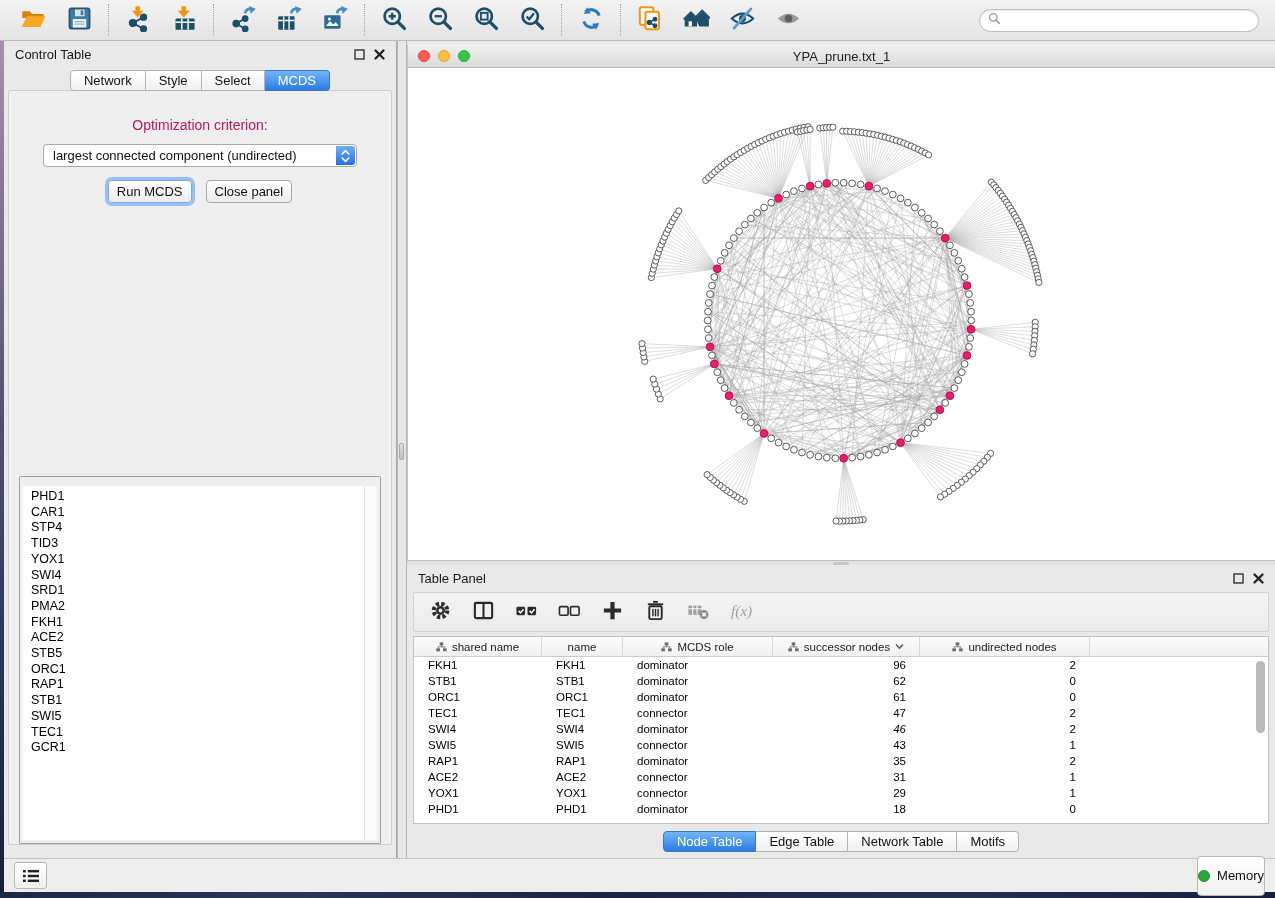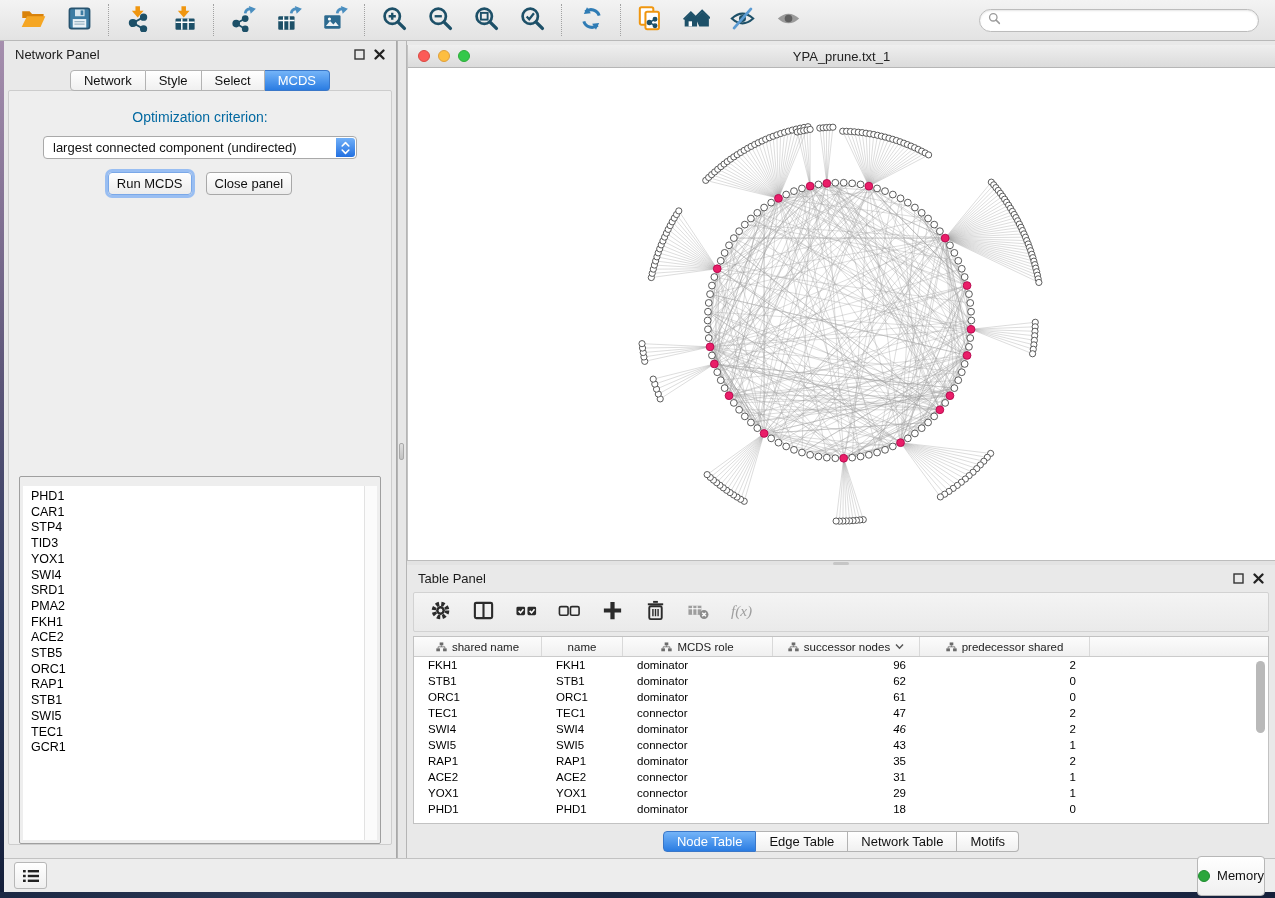--- a/index.html
+++ b/index.html
@@ -40,21 +40,21 @@
   .tab:first-child { border-left:1px solid #b3b3b3; border-radius:4px 0 0 4px; }
   .tab:last-child { border-radius:0 4px 4px 0; }
   .tab.selected { background:linear-gradient(#74b4f8,#2a7ce2); border-color:#3a77c8; color:#fff; }
 
   
   .control-panel { position:absolute; left:4px; top:41px; width:393px; height:817px;
     background:#e9e9e9; border-right:1px solid #a8a8a8; display:flex; flex-direction:column; }
   #cp-tabs { margin-top:3px; position:relative; z-index:2; margin-bottom:-1px; }
   .cp-body { flex:1; margin:0 4px 13px; border:1px solid #cdcdcd; background:#eeeeee;
     border-radius:2px; display:flex; flex-direction:column; align-items:center; padding-top:18px; min-height:0; }
-  .opt-label { font-size:14px; color:#0369a1; }
+  .opt-label { font-size:14px; color:#be185d;margin-top:8px; }
   .mac-select { margin-top:11px; width:314px; height:23px; background:#fff;
     border:1px solid #a9a9a9; border-radius:4px; position:relative;
     display:flex; align-items:center; padding-left:9px; font-size:13px; color:#111; }
   .sel-stepper { position:absolute; right:1px; top:1px; bottom:1px; width:19px;
     border-radius:0 3px 3px 0; background:linear-gradient(#71b0f8,#2270e1);
     display:flex; align-items:center; justify-content:center; }
   .btn-row { margin-top:13px; display:flex; gap:14px; }
   .mac-btn { height:23px; padding:0 8px; font-size:13px; color:#111;
     background:linear-gradient(#ffffff,#ececec); border:1px solid #a8a8a8; border-radius:4px; }
   .mac-btn.focused { box-shadow:0 0 0 3px rgba(96,158,245,.60); border-color:#7aa8e8; }
@@ -280,21 +280,21 @@
           </svg></span>
         <input placeholder="" style="">
       </div>
     </div>
 
   <div class="left-strip"></div>
   <div class="bottom-strip"></div>
 
   <aside class="control-panel">
     <div class="panel-header">
-      <span>Network Panel</span>
+      <span>Control Table</span>
       <span class="panel-btns">
         <button class="chrome-btn">
             <svg width="11" height="11" viewBox="0 0 11 11">
               <rect x="1" y="1" width="9" height="9" fill="none" stroke="#333" stroke-width="1.4"></rect>
             </svg>
           </button>
         <button class="chrome-btn">
             <svg width="11" height="11" viewBox="0 0 11 11">
               <path d="M1.5 1.5l8 8M9.5 1.5l-8 8" stroke="#222" stroke-width="2.3" stroke-linecap="round"></path>
             </svg>
@@ -1289,21 +1289,21 @@
             <span style="display: flex;">
               <svg viewBox="0 0 12 11" width="11" height="10">
                 <g fill="#6b6b6b">
                   <rect x="4" y="0.5" width="4" height="3.2"></rect>
                   <rect x="0.3" y="7" width="4" height="3.2"></rect>
                   <rect x="7.7" y="7" width="4" height="3.2"></rect>
                 </g>
                 <path d="M6 3.7v1.6M2.3 7V5.3h7.4V7" fill="none" stroke="#6b6b6b" stroke-width="0.9"></path>
               </svg>
             </span>
-            <span>predecessor shared</span>
+            <span>undirected nodes</span>
           </div>
         </div>
       <div id="tbody">
           <div class="tr">
             <div class="td" style="width: 128px;">FKH1</div>
             <div class="td" style="width: 81px;">FKH1</div>
             <div class="td" style="width: 150px;">dominator</div>
             <div class="td num" style="width: 147px;">96</div>
             <div class="td num" style="width: 170px;">2</div>
           </div>

